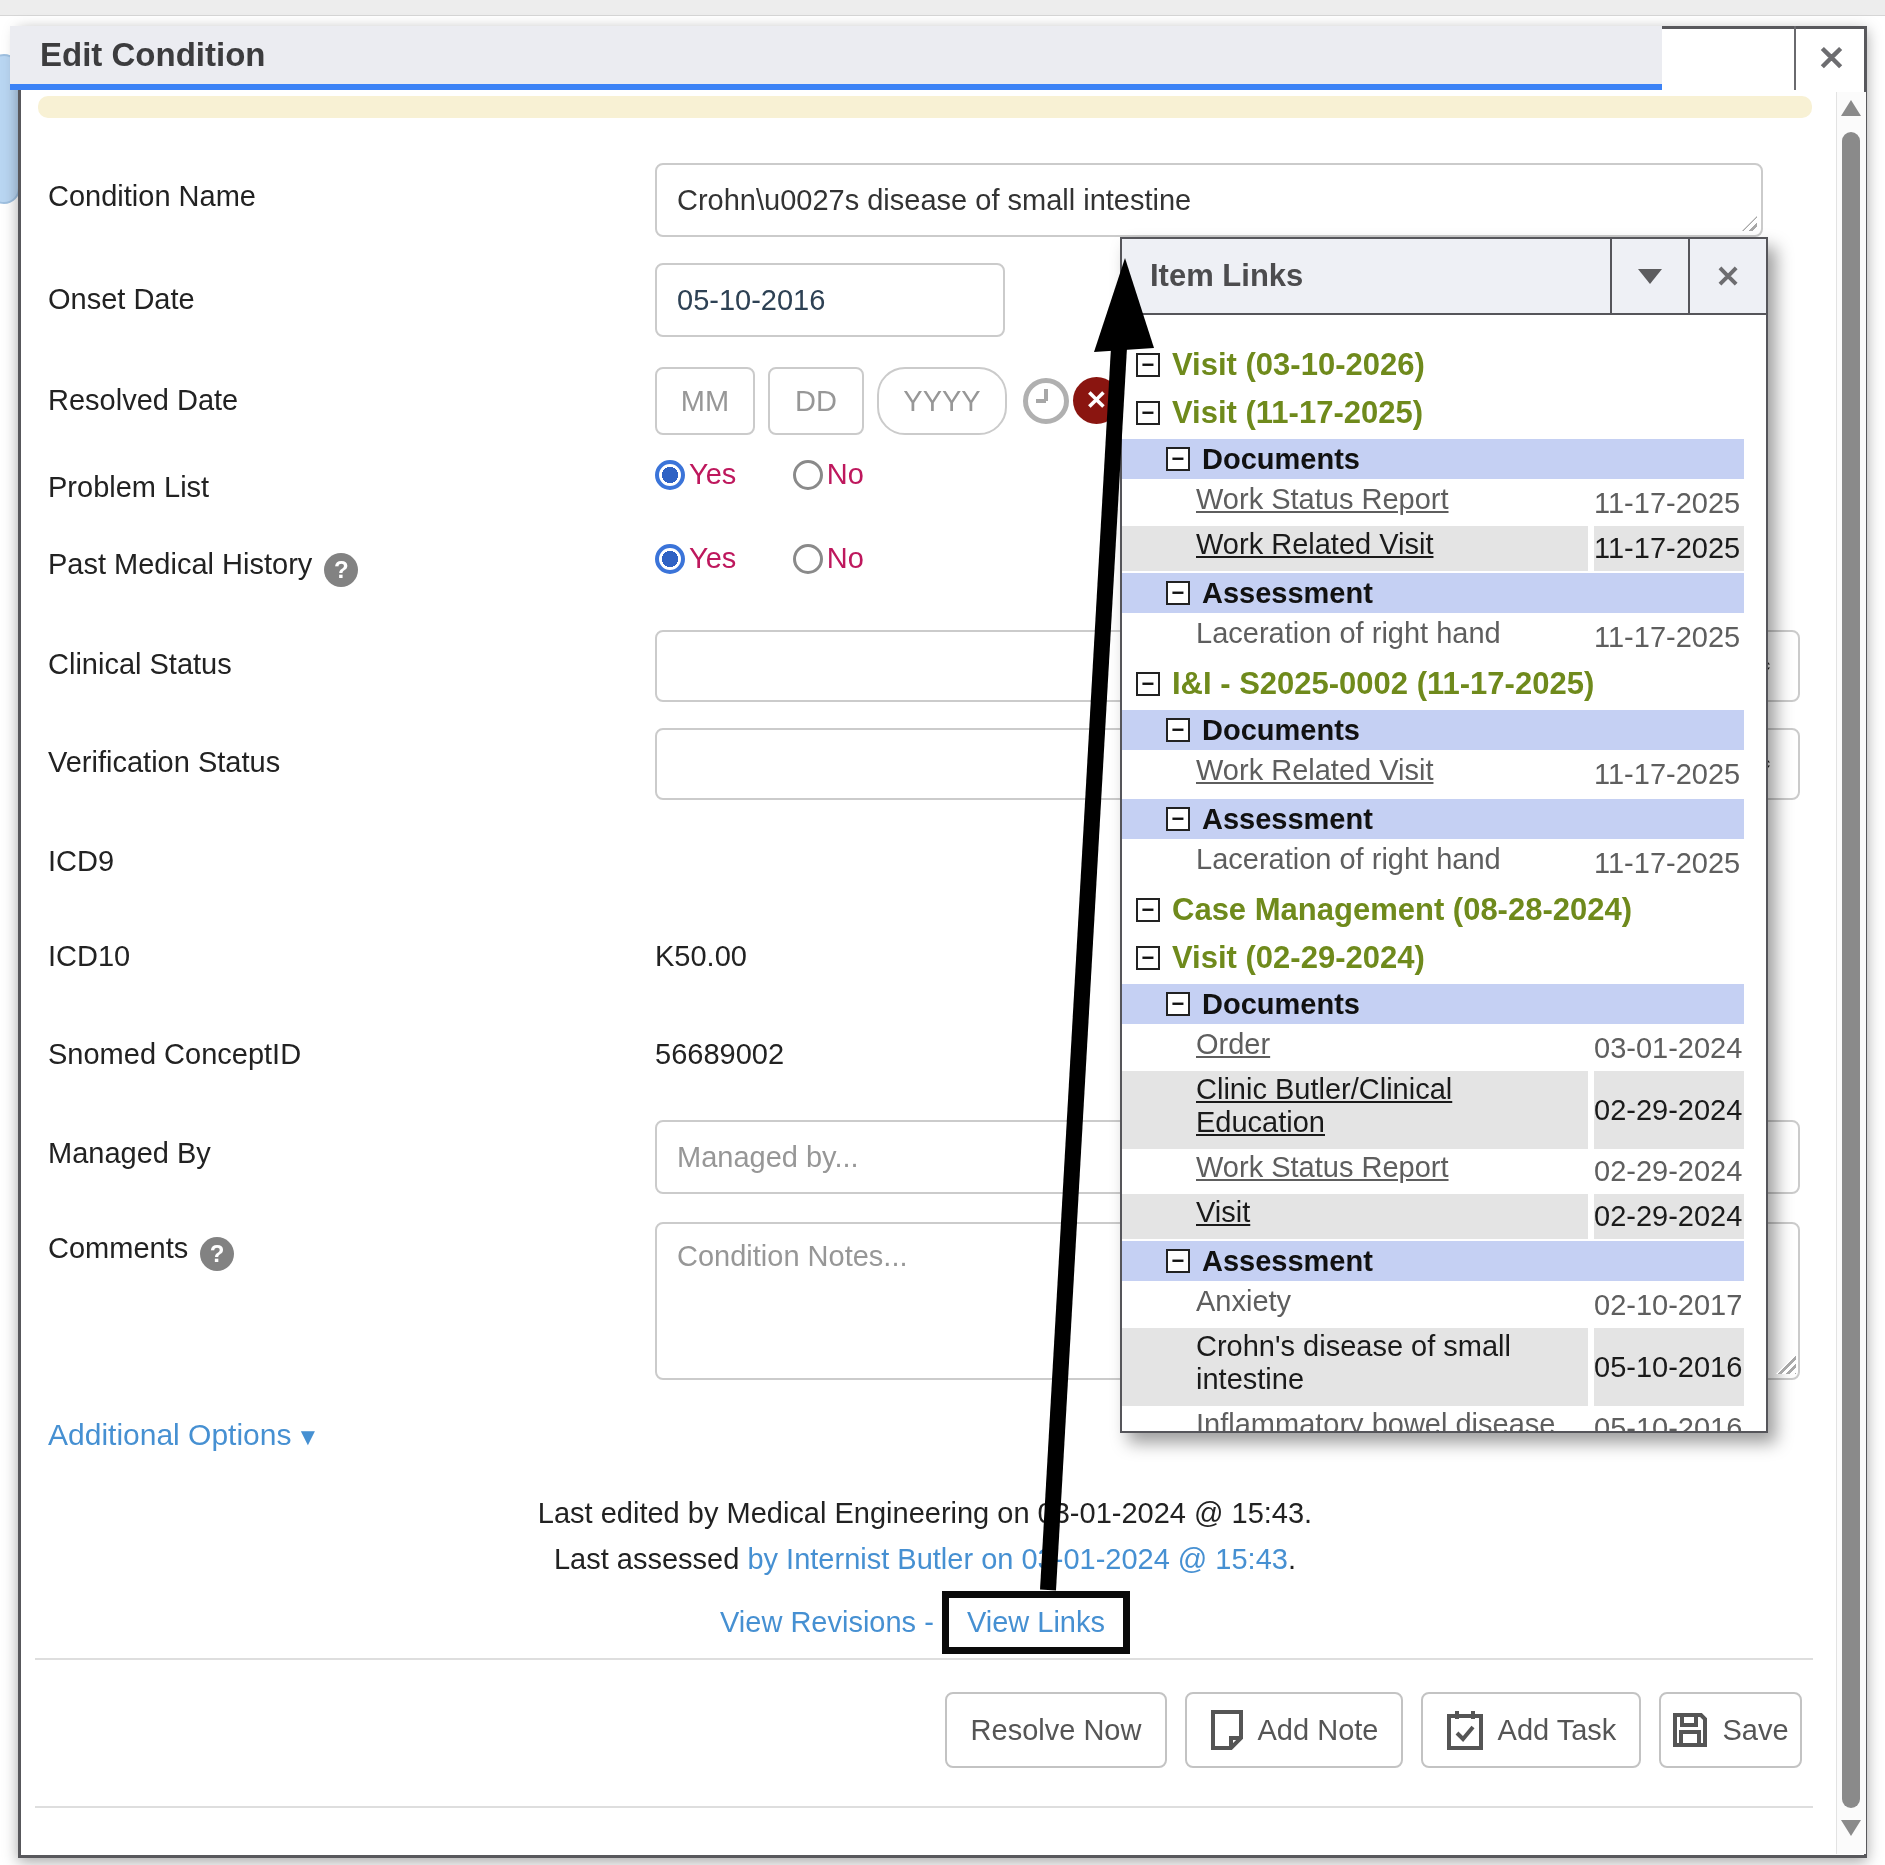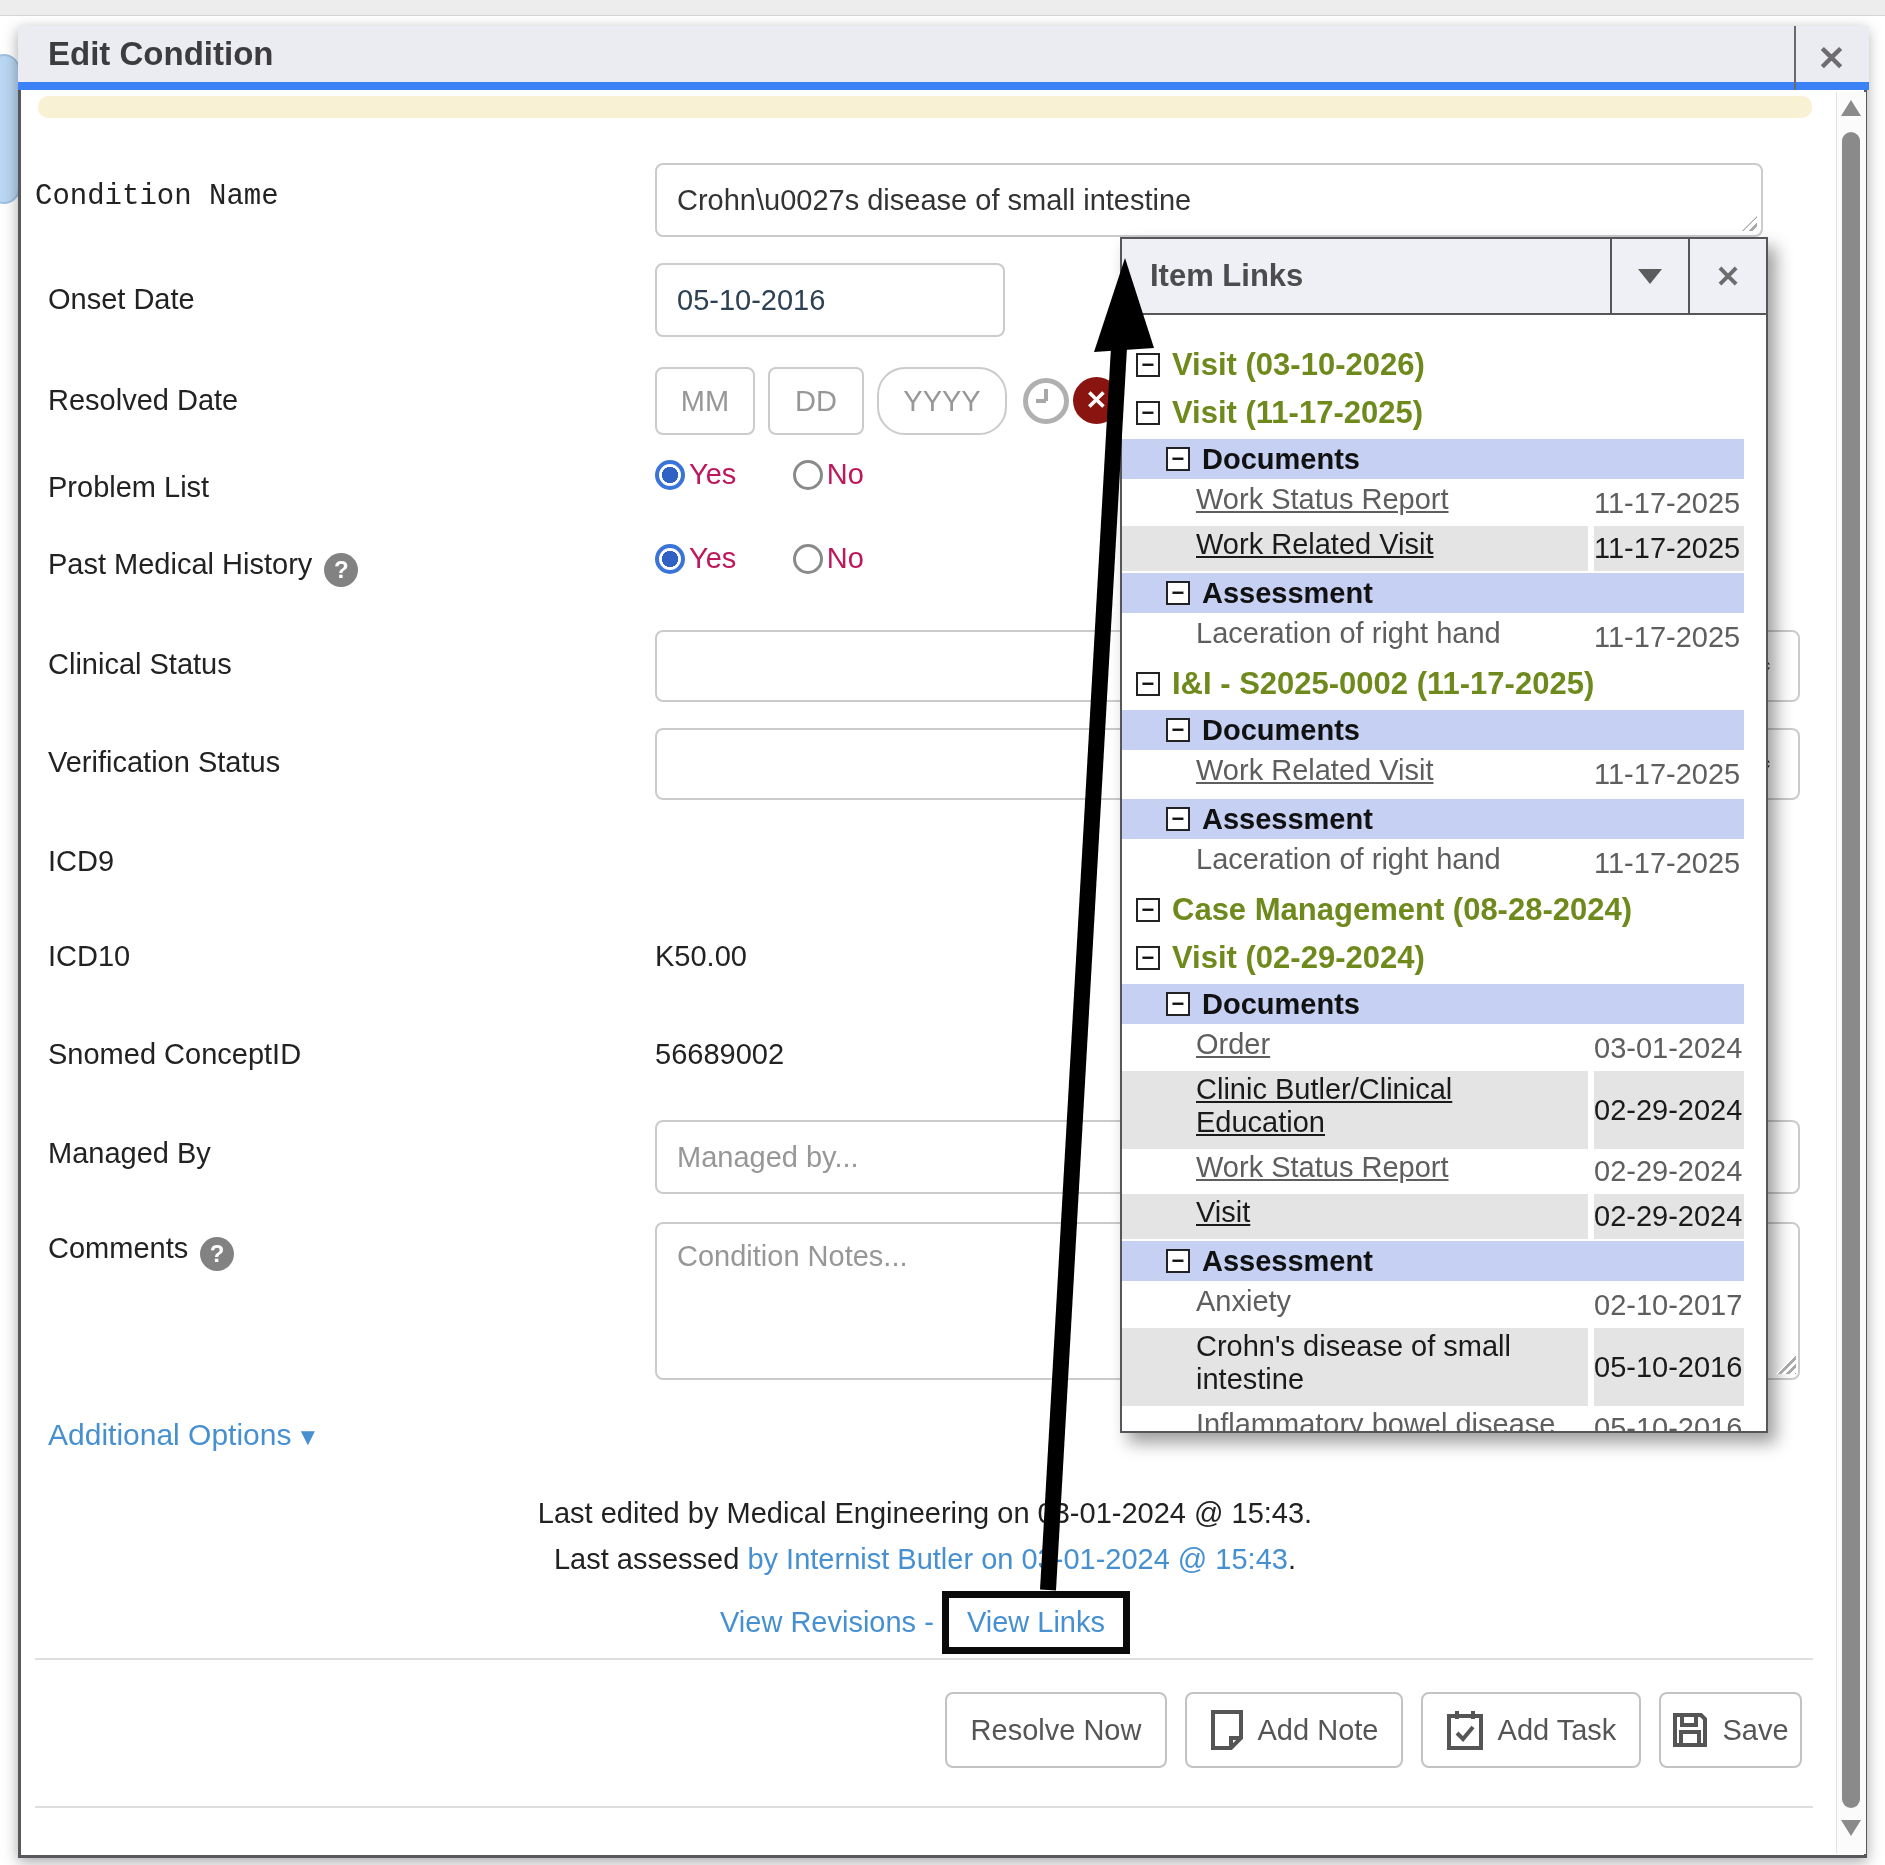--- a/index.html
+++ b/index.html
@@ -6,21 +6,21 @@
   html,body { background:#fff; font-family:"Liberation Sans", sans-serif; }
   #screen { position:relative; width:1885px; height:1865px; overflow:hidden; background:#fff; }
   .abs { position:absolute; }
 
   
   .page-topstrip { left:0; top:0; width:1885px; height:16px; background:#ededed; border-bottom:1px solid #d6d6d6; }
   .page-capsule { left:-12px; top:54px; width:32px; height:150px; background:#b9d6f2; border:2px solid #9fc0e0; border-radius:16px; }
 
   
   .modal { left:18px; top:26px; width:1849px; height:1832px; background:#fff; border:3px solid #58585c; box-shadow:0 4px 14px rgba(0,0,0,.35); }
-  .titlebar { left:18px; top:26px; width:1851px; height:64px; background:#ebecf1; border-bottom:8px solid #3b82f6; display:flex; align-items:center; }
+  .titlebar { left:10px; top:26px; width:1652px; height:64px; background:#ebecf1; border-bottom:6px solid #3b82f6; display:flex; align-items:center; }
   .titlebar .title { padding-left:30px; font-size:33px; font-weight:bold; color:#3c3c3e; }
   .title-close { left:1794px; top:26px; width:73px; height:64px; border-left:2px solid #6a6a6e; display:flex; align-items:center; justify-content:center; font-size:34px; font-weight:bold; color:#6d6d70; cursor:pointer; }
 
   .yellowband { left:38px; top:96px; width:1774px; height:22px; background:#f8f1d4; border-radius:10px; }
 
   
   .sb-track { left:1836px; top:92px; width:30px; height:1762px; background:#fbfbfb; border-left:1px solid #e3e3e3; }
   .sb-tri-up { left:1841px; top:100px; width:0; height:0; border-left:10px solid transparent; border-right:10px solid transparent; border-bottom:16px solid #8a8a8a; }
   .sb-thumb { left:1842px; top:132px; width:18px; height:1676px; background:#8a8a8a; border-radius:9px; }
   .sb-tri-dn { left:1841px; top:1820px; width:0; height:0; border-left:10px solid transparent; border-right:10px solid transparent; border-top:16px solid #8a8a8a; }
@@ -98,21 +98,21 @@
     <span>✕</span>
   </div>
 
   <div class="abs yellowband"></div>
 
   <div class="abs sb-track"></div>
   <div class="abs sb-tri-up"></div>
   <div class="abs sb-thumb"></div>
   <div class="abs sb-tri-dn"></div>
 
-  <div class="abs flabel" style="left:35px; top:180px;font-family:Liberation Mono, monospace;">Condition Name</div>
+  <div class="abs flabel" style="left:48px; top:180px;">Condition Name</div>
   <div class="abs flabel" style="left:48px; top:283px;">Onset Date</div>
   <div class="abs flabel" style="left:48px; top:384px;">Resolved Date</div>
   <div class="abs flabel" style="left:48px; top:471px;">Problem List</div>
   <div class="abs" style="left:48px; top:548px;">
     <span class="flabel">Past Medical History</span><span class="helpicon">?</span>
   </div>
   <div class="abs flabel" style="left:48px; top:648px;">Clinical Status</div>
   <div class="abs flabel" style="left:48px; top:746px;">Verification Status</div>
   <div class="abs flabel" style="left:48px; top:845px;">ICD9</div>
   <div class="abs flabel" style="left:48px; top:940px;">ICD10</div>

